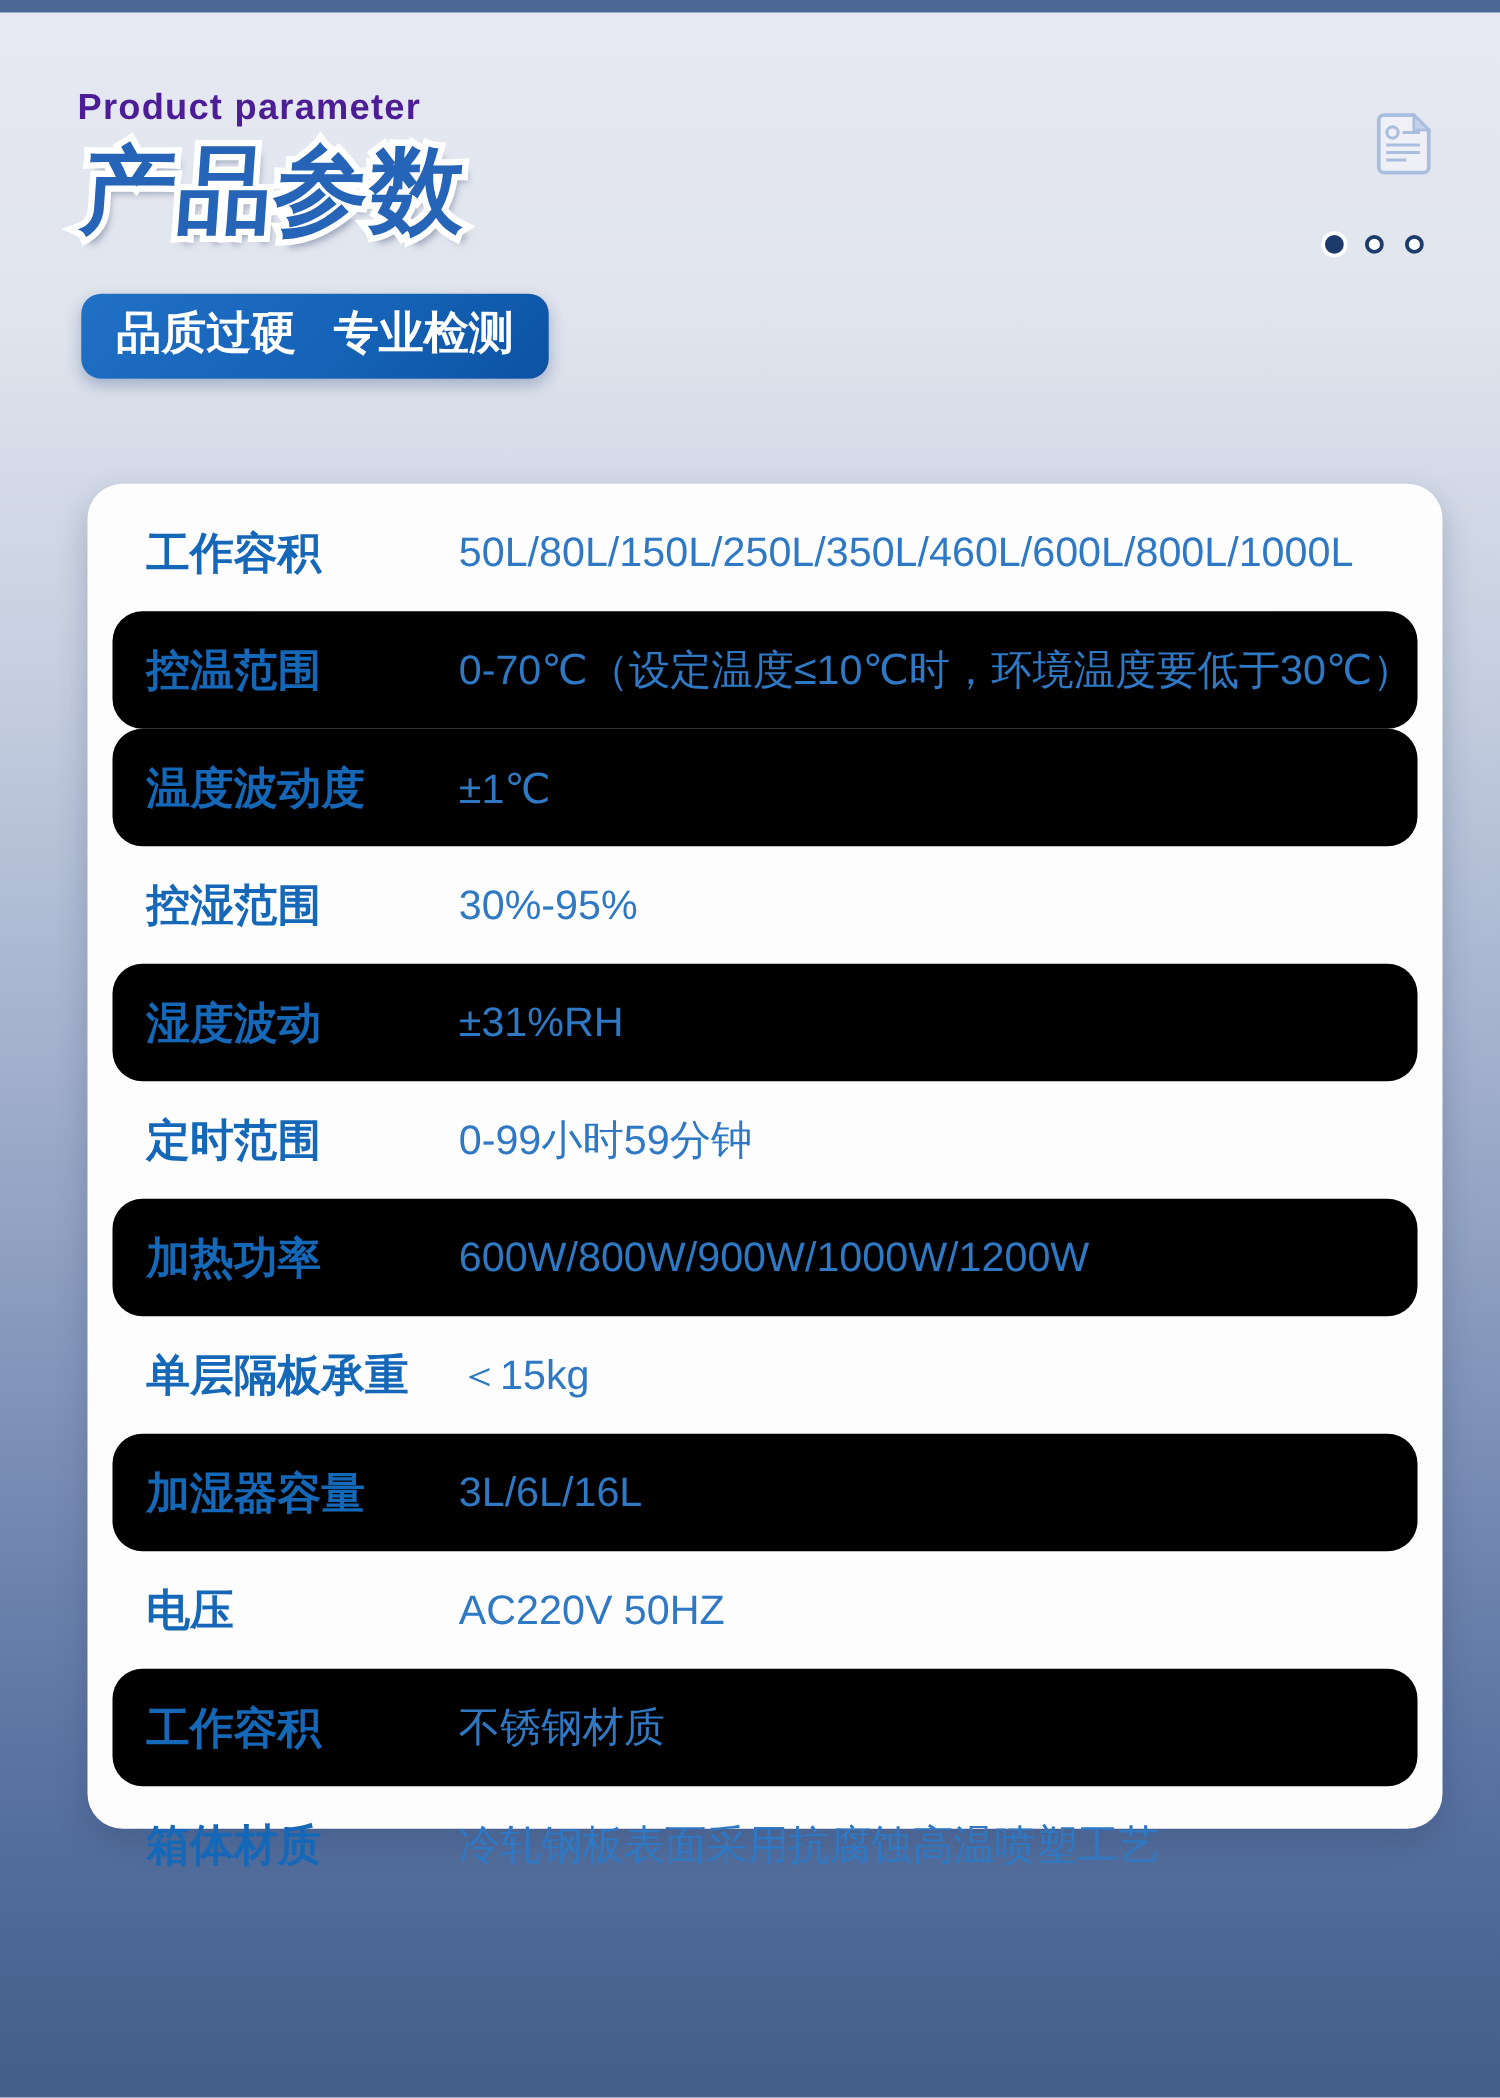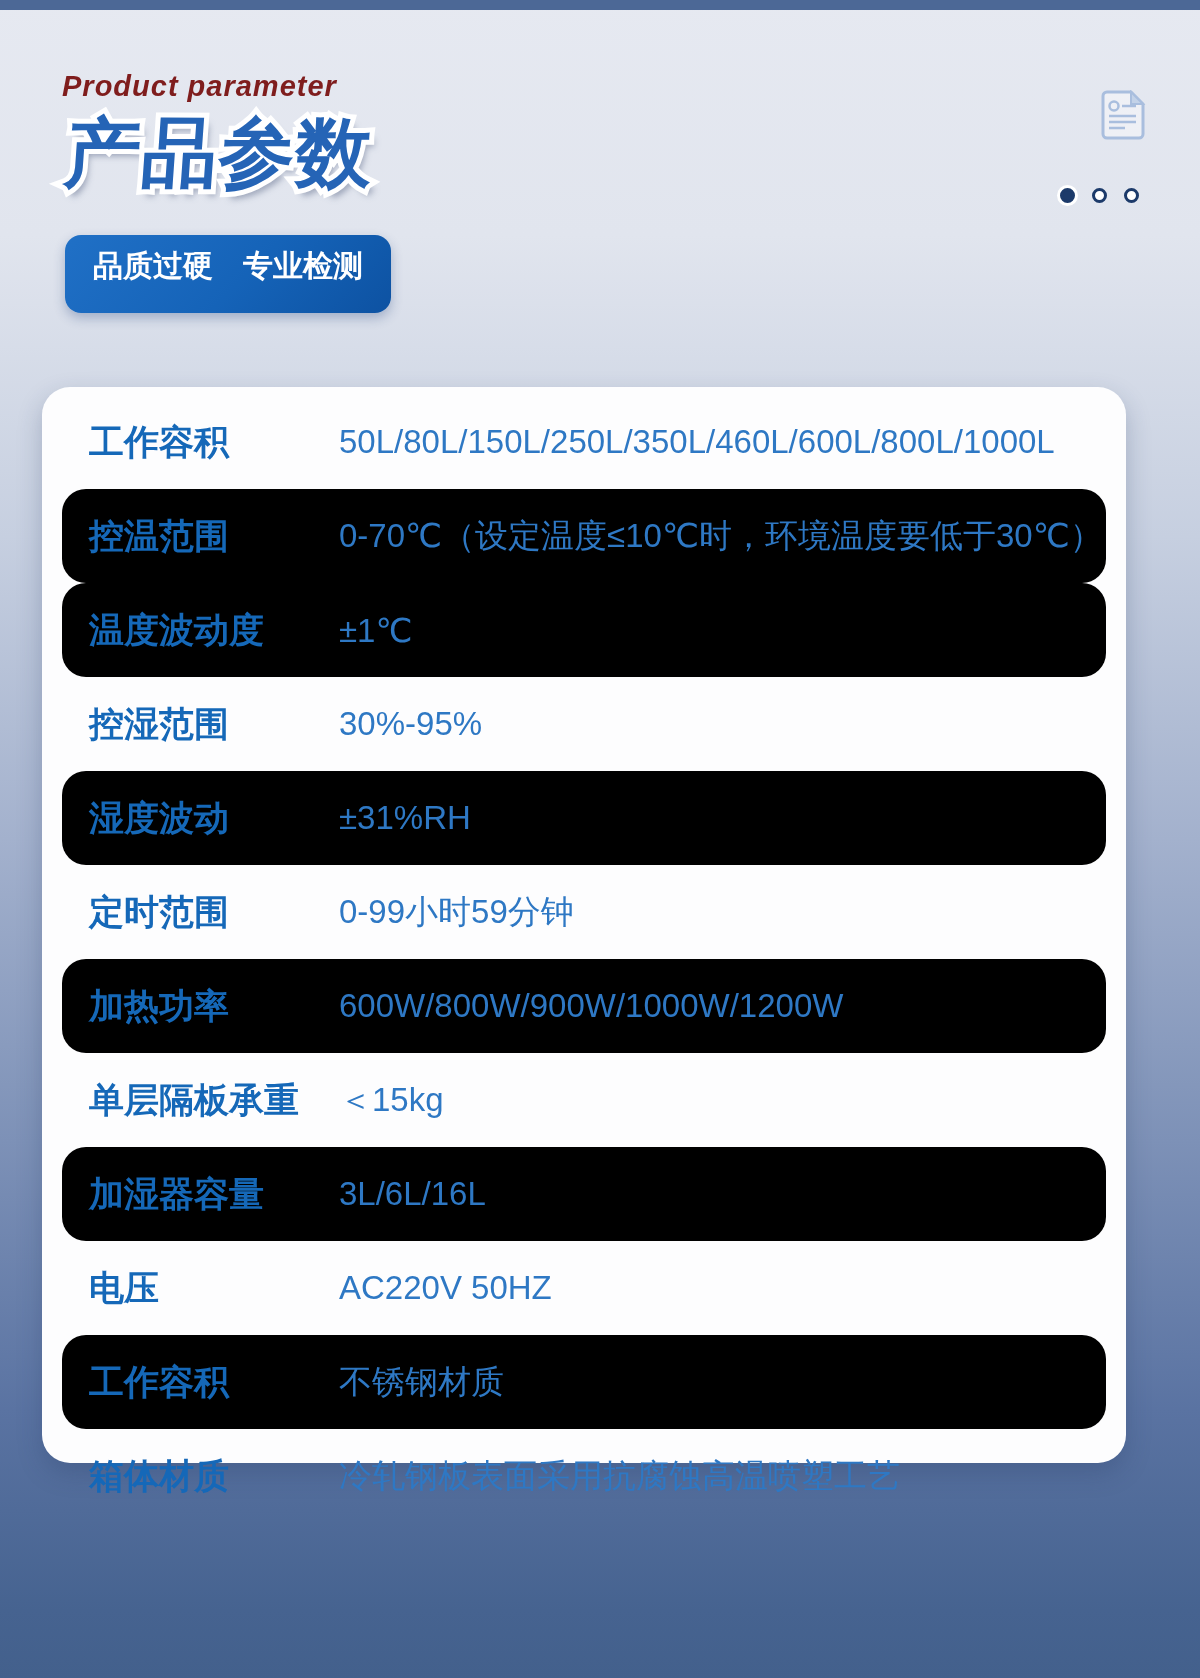--- a/index.html
+++ b/index.html
@@ -12,61 +12,61 @@
       #e6e9f1 0%, #e1e5ee 14%, #c6cfe0 32%, #a3b1cd 50%,
       #7d91b7 68%, #5a73a2 84%, #466390 96%, #43608c 100%);
   }
   .top-bar {
     position:absolute; left:0; top:0; width:1200px; height:10px;
     background:#4c6896;
   }
   
   .header { position:absolute; left:62px; top:70px; }
   .eyebrow {
-    font-size:29px; font-weight:bold; font-style:italic;
-    color:#7f1d1d; letter-spacing:1px;
+    font-size:29px; font-weight:bold; 
+    color:#4c1d95; letter-spacing:1px;
   }
   .big-title {
     position:relative; margin-top:8px;
     font-size:76px; line-height:84px; font-weight:bold;
     color:#2564b6; letter-spacing:1px;
     transform: skewX(-4deg); transform-origin:left bottom;
     z-index:0;
   }
   .big-title::before {
     content: attr(data-text);
     position:absolute; left:0; top:0; z-index:-1;
     color:#ffffff;
     -webkit-text-stroke:10px #ffffff;
     text-shadow:5px 7px 6px rgba(92,106,136,0.55);
   }
   .badge {
     position:absolute; left:65px; top:235px;
-    height:78px; line-height:62px;
+    height:68px; line-height:62px;
     padding:0 28px;
     background:linear-gradient(135deg,#2070c6 0%, #1563b8 55%, #0d52a2 100%);
     border-radius:16px;
     box-shadow:0 5px 12px rgba(25,60,120,0.30);
-    color:#fff; font-size:30px; font-weight:bold; white-space:nowrap;
+    color:#fff; font-size:36px; font-weight:bold; white-space:nowrap;
   }
   .badge .gap { display:inline-block; width:30px; }
   
   .doc-icon { position:absolute; left:1100px; top:90px; width:46px; height:50px; }
   .dots { position:absolute; left:1060px; top:188px; display:flex; gap:17px; }
   .dot {
     width:15px; height:15px; border-radius:50%;
     background:#ffffff; border:3px solid #1c3a6a;
   }
   .dot.active {
     background:#1c3a6a; border:3px solid #1c3a6a;
     box-shadow:0 0 0 3px #ffffff;
   }
   
   .card {
-    position:absolute; left:42px; top:387px;
+    position:absolute; left:70px; top:387px;
     width:1084px; height:1076px;
     background:#fdfdfe; border-radius:28px;
     box-shadow:0 10px 24px rgba(35,55,95,0.25);
     padding:8px 20px 6px 20px;
   }
   .row {
     height:94px; display:flex; align-items:center;
     padding-left:27px; padding-right:16px;
   }
   .row.pill { background:#000000; border-radius:24px; }

